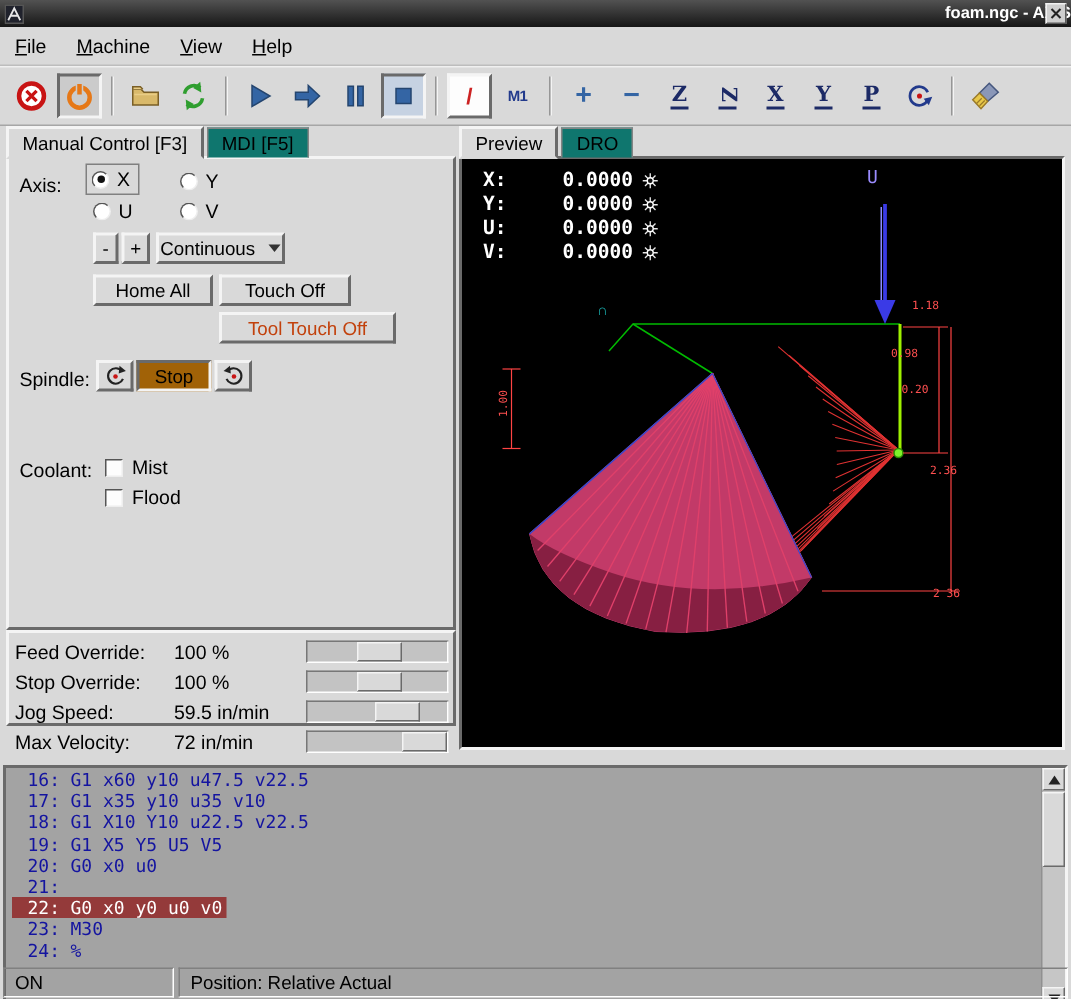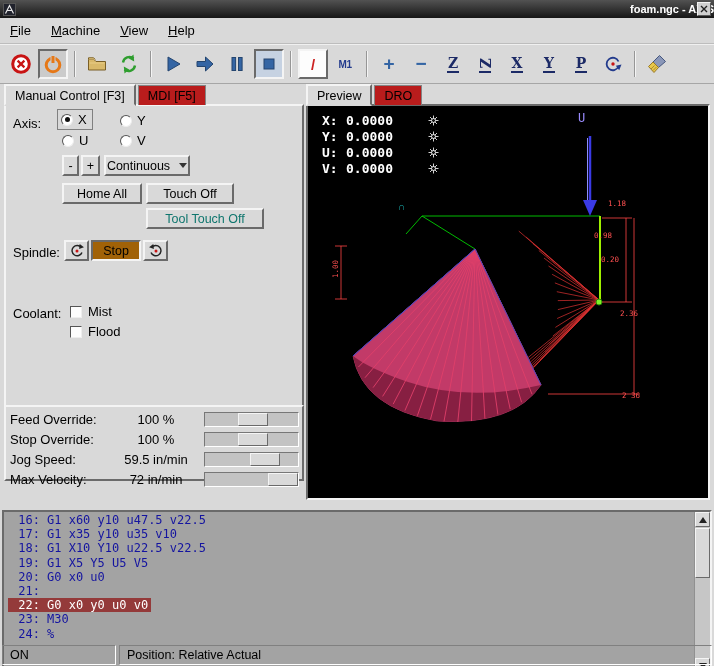--- a/index.html
+++ b/index.html
@@ -30,54 +30,54 @@
   .glyph{font-weight:bold}
   .glyph.blue{color:#3465a4;font-size:19px;line-height:18px}
   .glyph.m1{color:#223a8c;font-size:10px;letter-spacing:-.5px}
   .glyph.slash{color:#cc2222;font-size:15px}
   .letter{display:inline-flex;align-items:center;justify-content:center;height:17px;padding:0 1px;border-bottom:2px solid #1c2a66;font-family:"DejaVu Serif",serif;font-weight:bold;font-size:14px;color:#1c2a66;line-height:14px}
   .rot{display:inline-block;transform:rotate(90deg)}
 
   
   .main{position:absolute;top:84px;left:0;right:0;height:422px}
   .tabs{position:absolute;top:0;left:0;height:21px;display:flex;z-index:3}
-  .tab{height:20px;padding:3px 9px 0;font-size:12.5px;background:#b91c1c;border:1px solid #848484;border-bottom:none;margin-right:2px;position:relative;top:1px;white-space:nowrap}
+  .tab{height:20px;padding:3px 9px 0;font-size:12.5px;background:#0f766e;border:1px solid #848484;border-bottom:none;margin-right:2px;position:relative;top:1px;white-space:nowrap}
   .tab.active{background:#d9d9d9;border:2px solid;border-color:#f4f4f4 #6a6a6a #d9d9d9 #f4f4f4;top:0;height:22px;z-index:2}
   .frame{position:absolute;background:#d9d9d9;border:2px solid;border-color:#f4f4f4 #6a6a6a #6a6a6a #f4f4f4}
 
   .left-panel{position:absolute;left:4px;top:0;width:300px;height:422px}
   .manual-frame{left:0;top:20px;width:300px;height:316px}
   .manual-frame .lbl,.manual-frame .btn,.manual-frame .radio-wrap,.manual-frame .check-wrap{position:absolute}
   .lbl{font-size:13px}
   .btn{display:flex;align-items:center;justify-content:center;background:#d9d9d9;border:2px solid;border-color:#f4f4f4 #6a6a6a #6a6a6a #f4f4f4;font-size:12.5px;white-space:nowrap}
-  .btn.disabled{color:#0f766e}
+  .btn.disabled{color:#c2410c}
   .btn.selected{border-color:#6a6a6a #f4f4f4 #f4f4f4 #6a6a6a;background:#a16207}
   .dd-arrow{width:0;height:0;border-left:4px solid transparent;border-right:4px solid transparent;border-top:5px solid #333;margin-left:9px}
   .radio-wrap{display:flex;align-items:center;gap:5px;font-size:13px}
   .radio-wrap.focused{outline:1px solid #808080;padding:2px 5px 2px 3px;background:#d9d9d9}
   .radio{width:12px;height:12px;border-radius:50%;background:#fff;border:1px solid;border-color:#555 #eee #eee #555;display:flex;align-items:center;justify-content:center;flex:none}
   .radio .dot{width:5px;height:5px;border-radius:50%;background:#111;display:none}
   .radio.selected .dot{display:block}
   .check-wrap{display:flex;align-items:center;gap:6px;font-size:13px}
   .checkbox{width:12px;height:12px;background:#fdfdfd;border:1px solid;border-color:#555 #eee #eee #555;flex:none}
 
-  .ovr-frame{left:0;top:321px;width:300px;height:76px;padding:2px 0}
+  .ovr-frame{left:0;top:336px;width:300px;height:64px;padding:2px 0}
   .ov-row{display:flex;align-items:center;height:20px;padding:0 3px 0 4px;font-size:13px}
   .ov-label{width:106px;flex:none}
-  .ov-value{width:88px;flex:none;text-align:center;padding-right:8px}
+  .ov-value{width:88px;flex:none;text-align:left;padding-right:8px}
   .ov-slider{position:relative;flex:1;height:15px;background:#c3c3c3;border:1px solid;border-color:#777 #fff #fff #777}
   .ov-thumb{position:absolute;top:0;left:0;width:30px;height:13px;background:#d9d9d9;border:1px solid;border-color:#f4f4f4 #6a6a6a #6a6a6a #f4f4f4}
 
   .right-panel{position:absolute;left:306px;top:0;width:404px;height:422px}
   .canvas{position:absolute;left:0;top:20px;width:404px;height:396px;border:2px solid;border-color:#6a6a6a #f4f4f4 #f4f4f4 #6a6a6a;background:#000}
   .plot{position:absolute;inset:0;width:400px;height:392px}
   .dro{position:absolute;top:6px;left:14px;font-family:"DejaVu Sans Mono",monospace;font-size:13px;font-weight:bold;color:#fff;z-index:2}
   .dro-row{display:flex;align-items:center;height:16px}
   .dro-axis{width:24px}
-  .dro-val{width:76px;text-align:left}
+  .dro-val{width:76px;text-align:right}
   .dro-icon{margin-left:6px;display:block}
 
   
   .gcode{position:absolute;left:2px;right:2px;top:510px;height:165px;background:#a3a3a3;border:2px solid;border-color:#6a6a6a #f4f4f4 #f4f4f4 #6a6a6a;font-family:"DejaVu Sans Mono",monospace;font-size:12px;color:#1414a0;overflow:hidden}
   .gcode-inner{position:absolute;left:0;top:1px;right:18px;bottom:0;padding-left:4px}
   .gcode-line{height:14.2px;line-height:14.2px;white-space:pre}
   .hl{display:inline-flex;padding-right:3px}
   .ln{display:inline-block;width:32px;text-align:right;margin-right:7px}
   .gcode-line.active .hl{background:#943a3a;color:#fff}
   .sb{position:absolute;top:0;bottom:0;right:0;width:16px;background:#c6c6c6;border-left:1px solid #909090}

